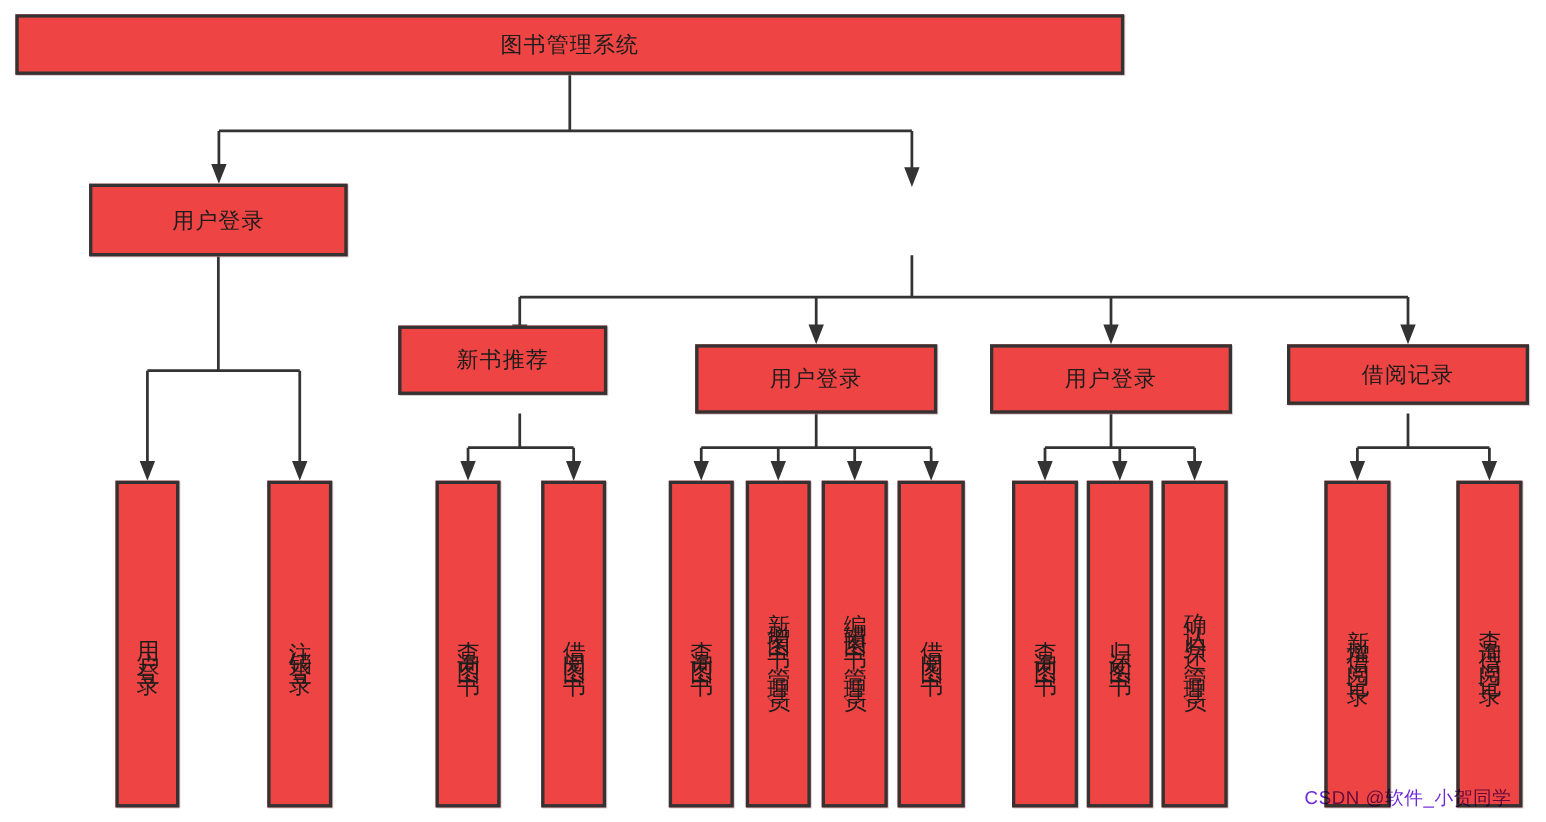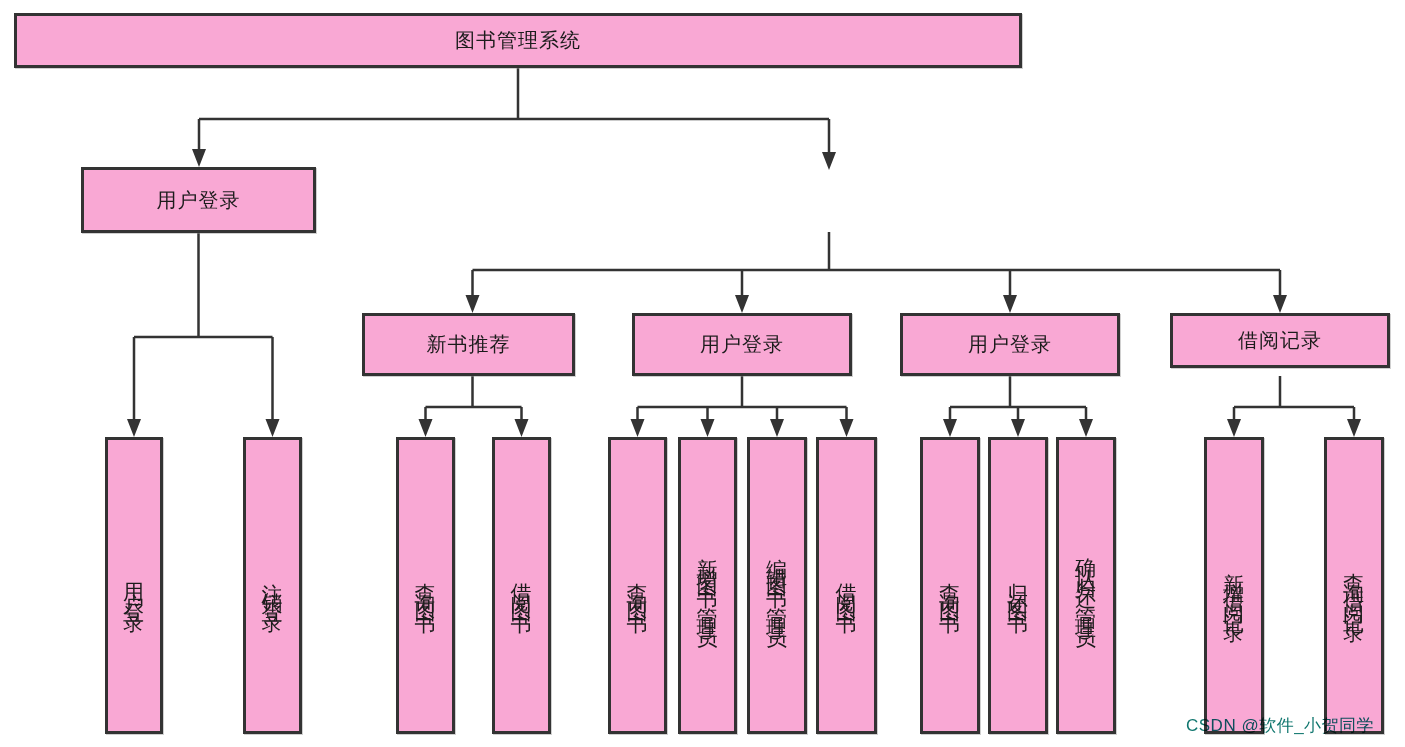--- a/index.html
+++ b/index.html
@@ -13,49 +13,50 @@
   }
   #connectors {
     position: absolute;
     left: 0; top: 0;
     width: 1405px; height: 747px;
     z-index: 1;
   }
   .node {
     position: absolute;
     box-sizing: border-box;
-    background: #f9a8d4;
+    background: #ef4444;
     border: 3px solid #333333;
     color: #1c1c1c;
     display: flex;
     align-items: center;
     justify-content: center;
     z-index: 2;
     box-shadow: 1px 1px 0 rgba(150,150,150,0.45);
+    font-family: Liberation Serif, serif;
   }
   .node.h {
     font-size: 20px;
     letter-spacing: 1px;
     white-space: nowrap;
   }
   .node.v .vtext {
     writing-mode: vertical-rl;
     text-orientation: mixed;
     font-size: 21px;
     letter-spacing: 10px;
     line-height: 1;
     white-space: nowrap;
   }
   #watermark {
     position: absolute;
     left: 1186px;
     top: 714px;
     width: 210px;
     font-size: 17px;
-    color: #0f766e;
+    color: #6d28d9;
     letter-spacing: 0.5px;
     white-space: nowrap;
     z-index: 3;
     mix-blend-mode: multiply;
   }
 </style>
 </head>
 <body>
 
 <div id="stage">
@@ -89,21 +90,21 @@
              M1011 419 L1025 419 L1018 437 Z
              M1079 419 L1093 419 L1086 437 Z
              M1227 419 L1241 419 L1234 437 Z
              M1347 419 L1361 419 L1354 437 Z"></path>
   </svg>
 
   <div class="node h" style="left:14px; top:13px; width:1008px; height:55px">图书管理系统</div>
 
   <div class="node h" style="left:81px; top:167px; width:235px; height:66px">用户登录</div>
 
-  <div class="node h" style="left:362px; top:313px; width:213px; height:63px">新书推荐</div>
+  <div class="node h" style="left:362px; top:296px; width:190px; height:63px">新书推荐</div>
   <div class="node h" style="left:632px; top:313px; width:220px; height:63px">用户登录</div>
   <div class="node h" style="left:900px; top:313px; width:220px; height:63px">用户登录</div>
   <div class="node h" style="left:1170px; top:313px; width:220px; height:55px">借阅记录</div>
 
   <div class="node v" style="left:105px; top:437px; width:58px; height:297px">
     <span class="vtext">用户登录</span>
   </div>
   <div class="node v" style="left:243px; top:437px; width:59px; height:297px">
     <span class="vtext">注销登录</span>
   </div>

